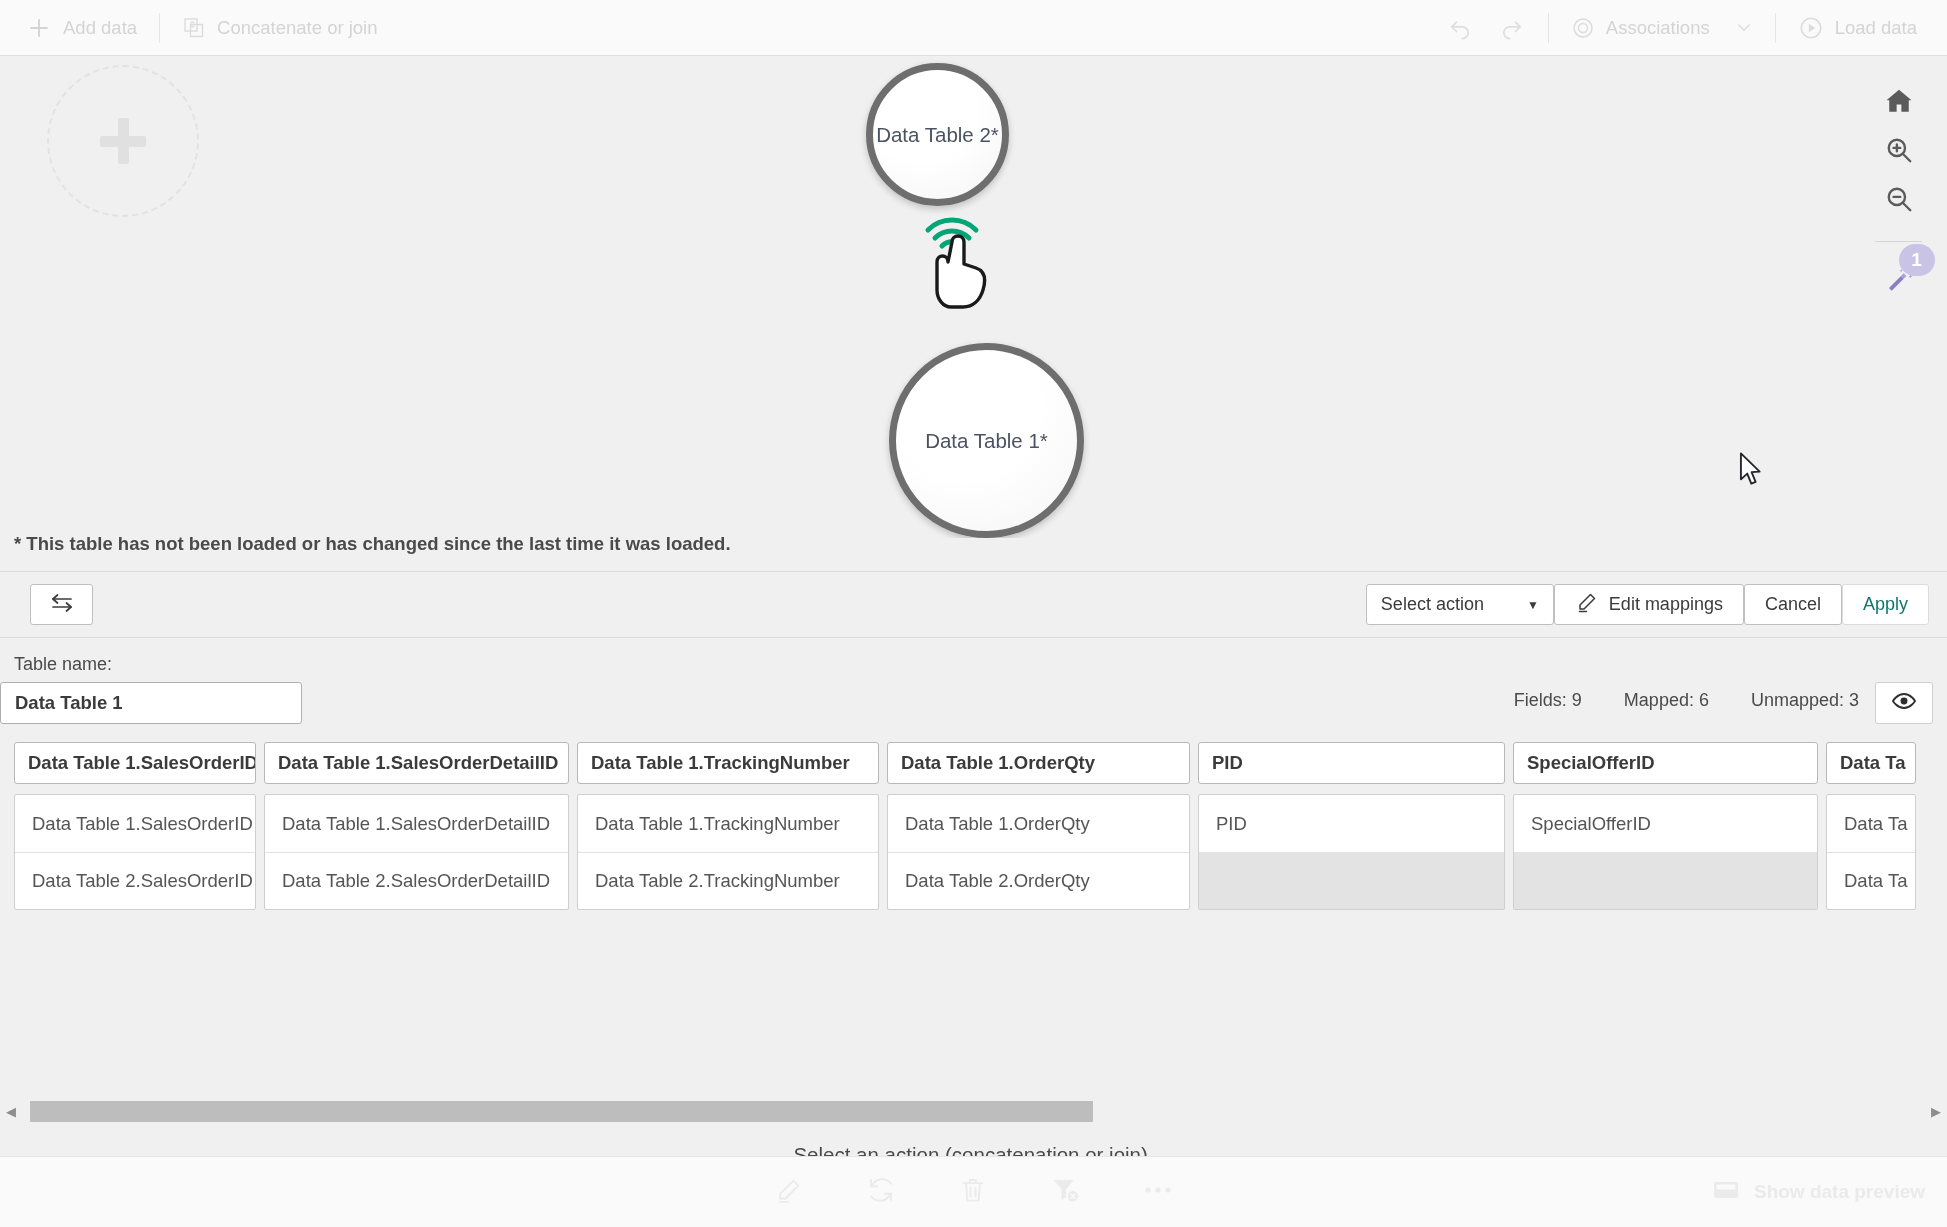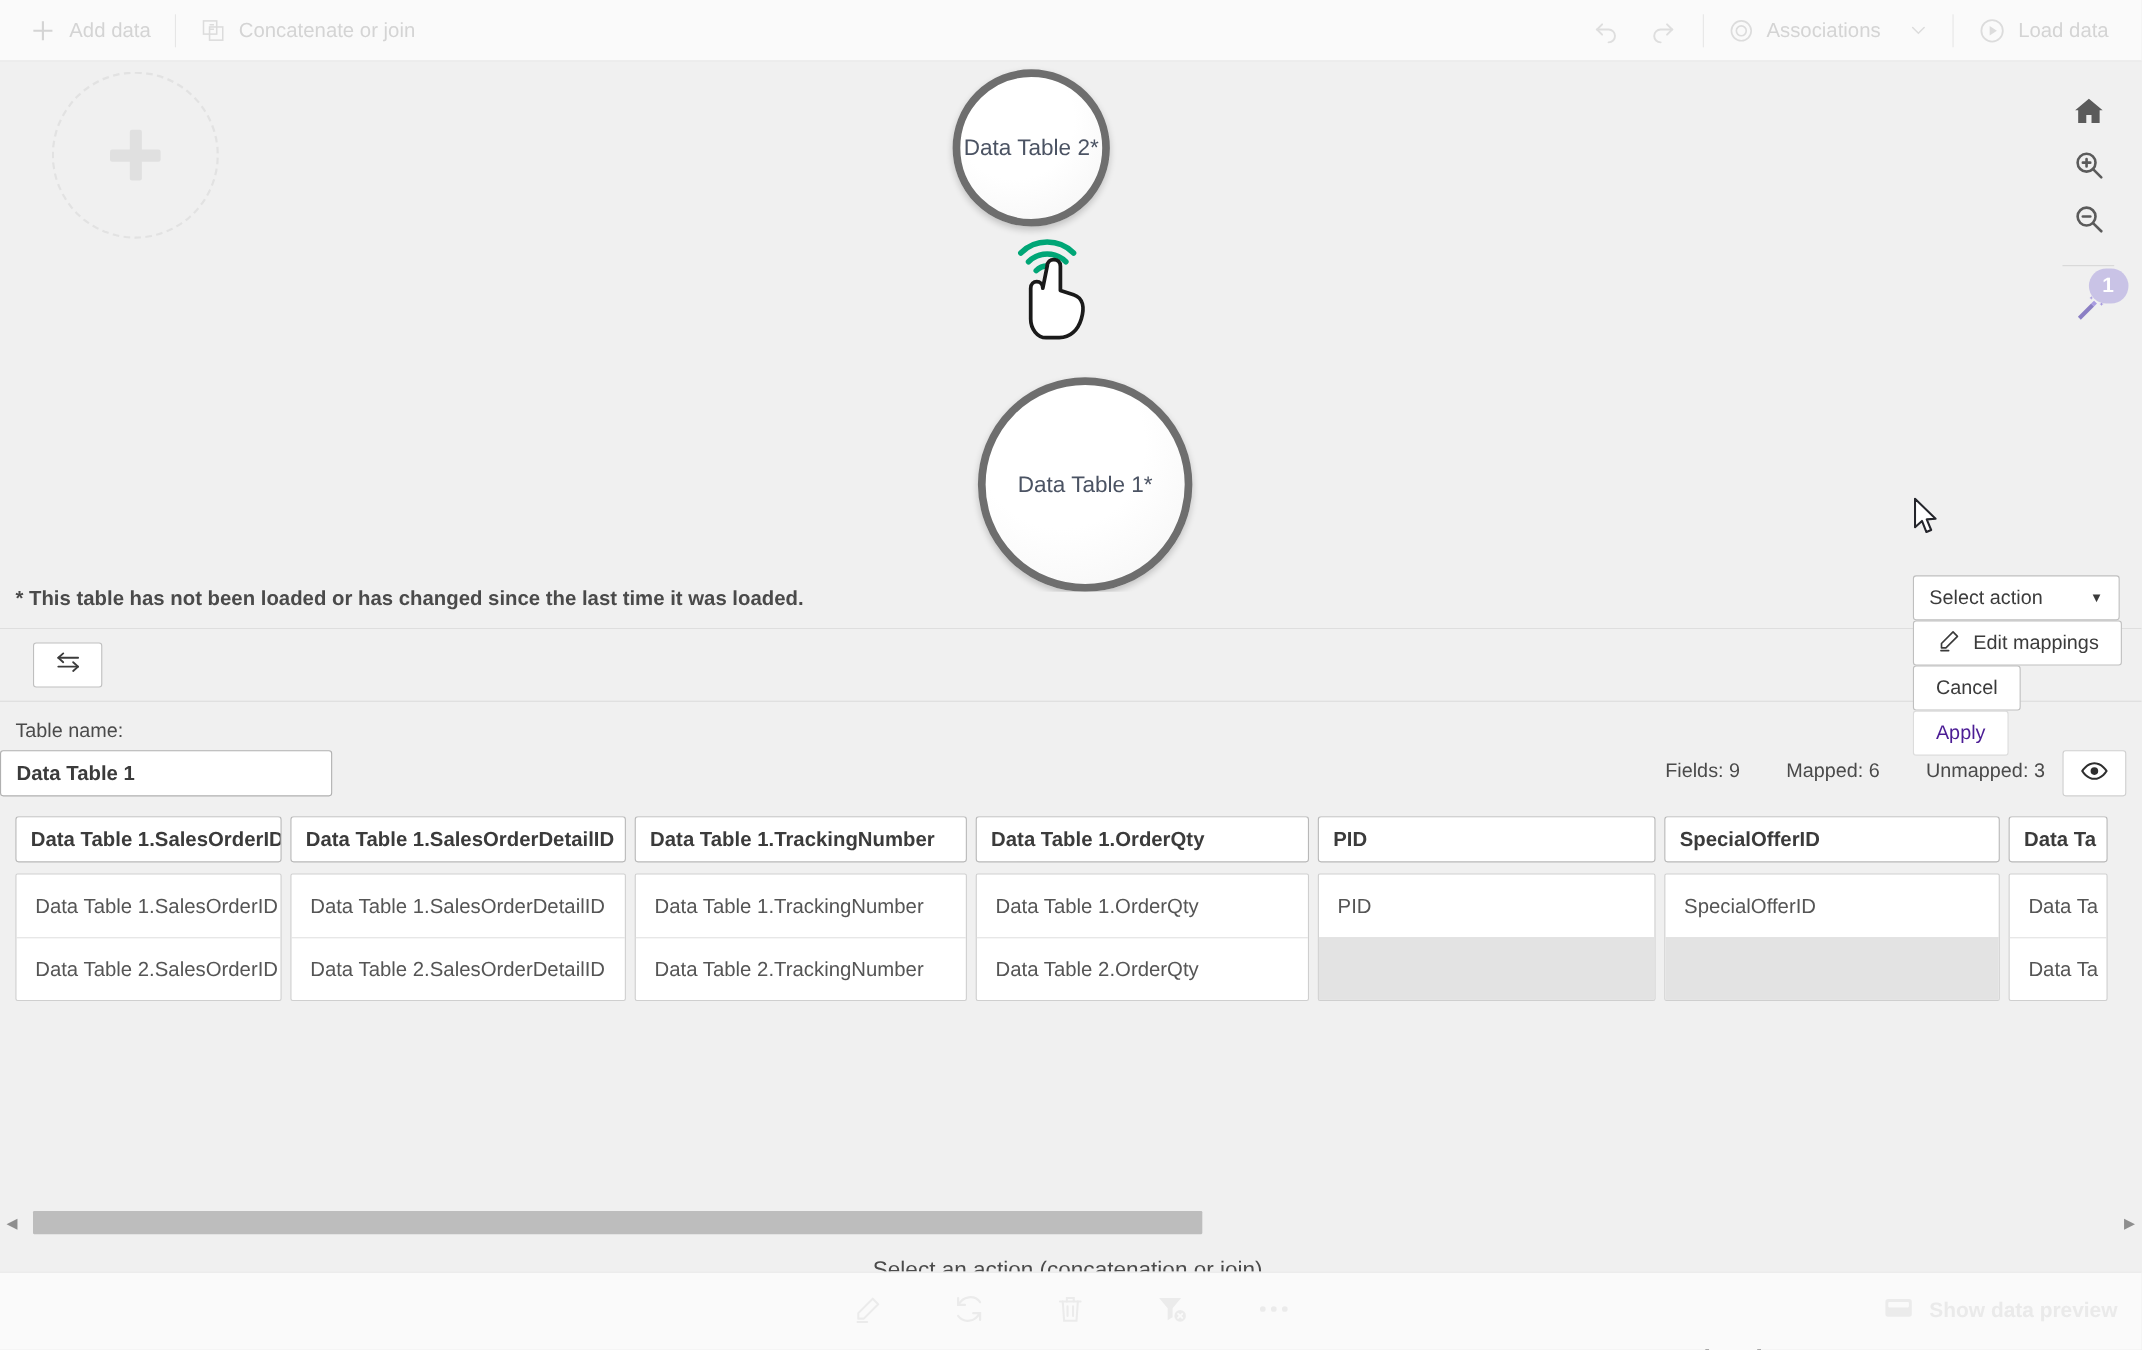--- a/index.html
+++ b/index.html
@@ -72,33 +72,33 @@
     height: 66px; display: flex; align-items: center;
     padding: 0 18px 0 14px; border-bottom: 1px solid #dcdcdc;
     background: #f0f0f0;
   }
   .panel-title { font-size: 19.5px; color: #3b3b3b; font-weight: bold; white-space: nowrap; }
   .swap-btn {
     margin-left: 16px; width: 63px; height: 41px;
     background: #fff; border: 1px solid #bfbfbf; border-radius: 3px;
     display: flex; align-items: center; justify-content: center; cursor: pointer;
   }
-  .head-actions { margin-left: auto; display: flex; align-items: flex-start; gap: 0; flex-direction: column; }
+  .head-actions { margin-left: auto; display: flex; align-items: flex-start; gap: 0; }
   .sel-action {
     width: 188px; height: 41px; background: #fff; border: 1px solid #bfbfbf; border-radius: 3px;
     display: flex; align-items: center; padding: 0 14px; font-size: 18px; color: #3b3b3b;
     cursor: pointer;
   }
   .sel-action .caret { margin-left: auto; font-size: 12px; color: #3b3b3b; }
   .btn {
     height: 41px; background: #fff; border: 1px solid #bfbfbf; border-radius: 3px;
     display: flex; align-items: center; justify-content: center; gap: 10px;
     padding: 0 20px; font-size: 18px; color: #3b3b3b; cursor: pointer; white-space: nowrap;
   }
-  .btn.disabled { color: #4c1d95; border-color: #dcdcdc; }
+  .btn.disabled { color: #0f766e; border-color: #dcdcdc; }
 
   
   .map-area { position: relative; height: 519px; }
   .tn-label { position: absolute; left: 14px; top: 16px; font-size: 18px; color: #4a4a4a; }
   .tn-input {
     position: absolute; left: 0; top: 44px; width: 302px; height: 42px;
     background: #fff; border: 1px solid #b0b0b0; border-radius: 3px;
     display: flex; align-items: center; padding: 0 14px;
     font-size: 18.5px; color: #3b3b3b; font-weight: bold;
   }

